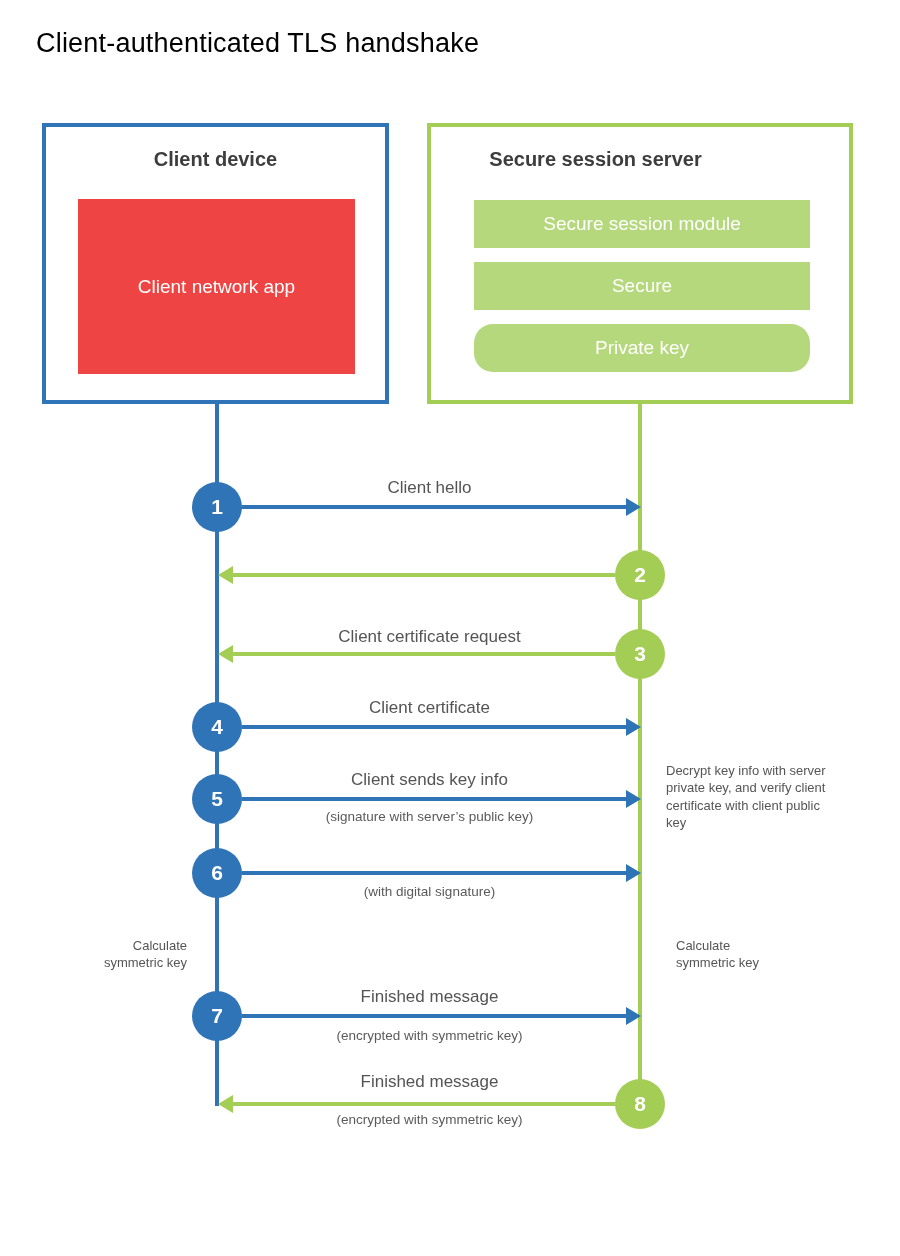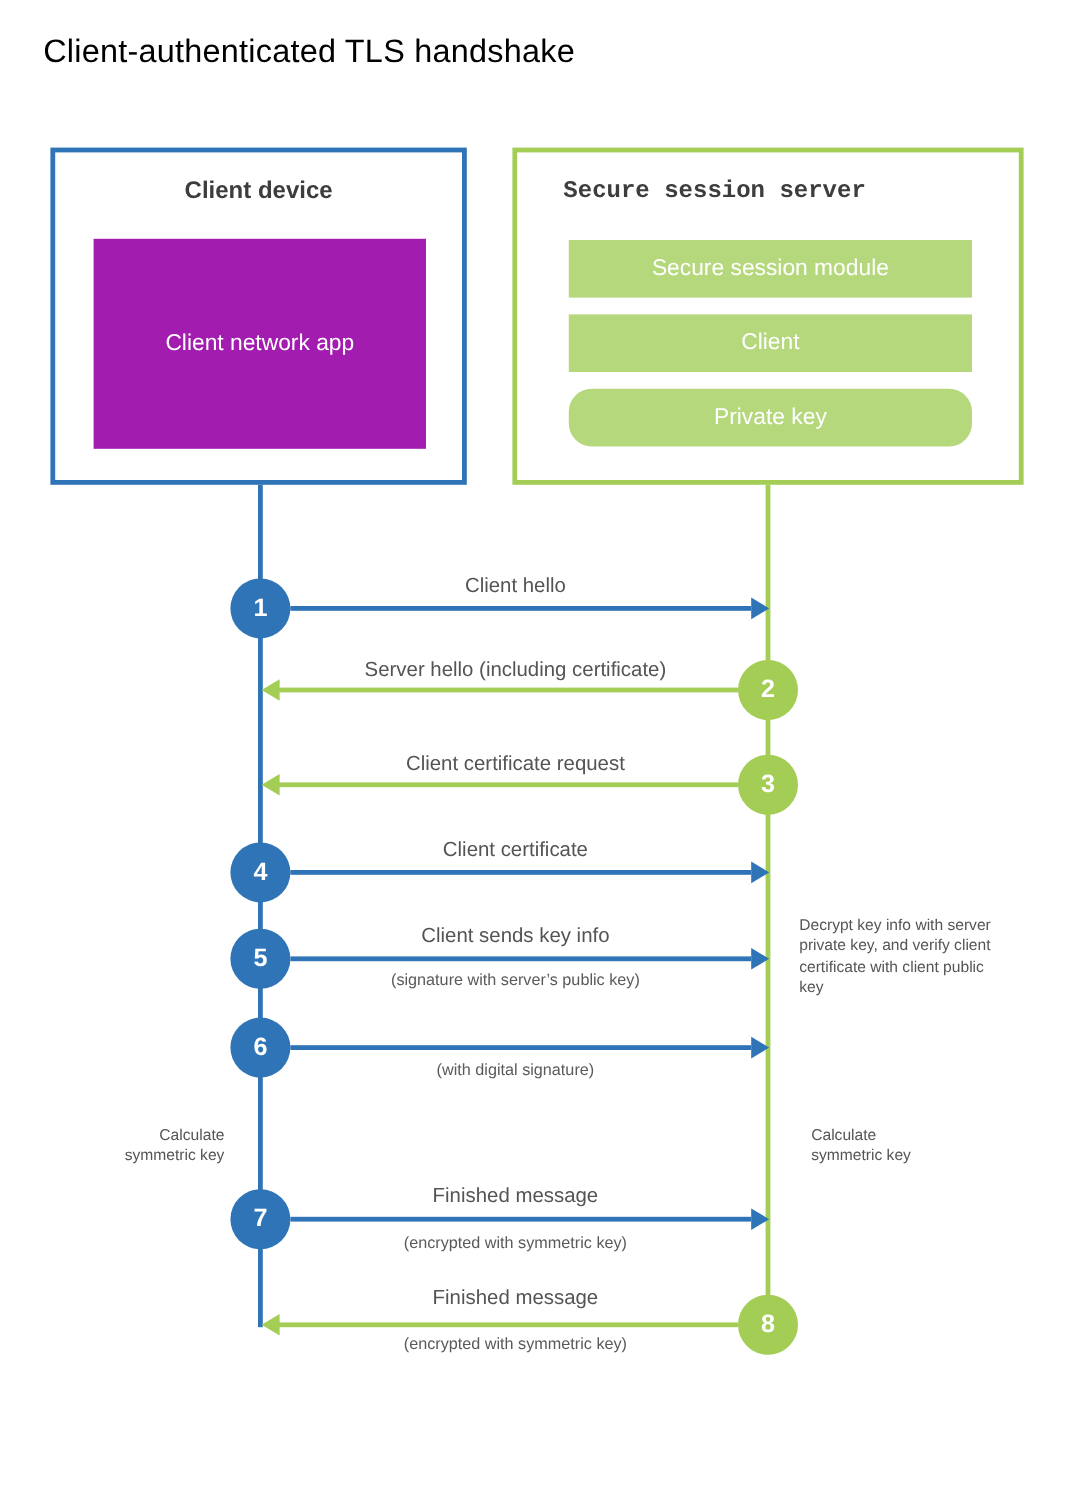--- a/index.html
+++ b/index.html
@@ -16,27 +16,27 @@
   }
 
   
   .actor-box { box-sizing:border-box; background:#ffffff; }
   .client-border { left:42px; top:123px; width:347px; height:281px; border:4px solid #2E74B6; }
   .server-border { left:427px; top:123px; width:426px; height:281px; border:4px solid #A3CD55; }
   .actor-header {
     top:148px; font-size:20px; font-weight:700; color:#3d3d3d; text-align:center;
   }
   .client-header { left:42px; width:347px; }
-  .server-header { left:427px; width:337px;font-family:Liberation Mono, monospace; }
+  .server-header { left:427px; width:337px; }
 
   .fill-box {
     display:flex; align-items:center; justify-content:center;
     color:#ffffff; font-size:19px; text-align:center;
   }
-  .client-fill { left:78px; top:199px; width:277px; height:175px; background:#a21caf; }
+  .client-fill { left:78px; top:199px; width:277px; height:175px; background:#ef4444; }
   .client-fill span { display:block; width:170px; line-height:1.55; }
   .server-bar { left:474px; width:336px; height:48px; background:#B5D87D; }
   .bar-1 { top:200px; } .bar-2 { top:262px; } .bar-3 { top:324px;border-radius:19px; }
 
   
   .lifeline { width:4px; }
   .lifeline.blue { left:215px; top:404px; height:702px; background:#2E74B6; }
   .lifeline.green { left:638px; top:404px; height:700px; background:#A3CD55; }
 
   
@@ -84,35 +84,34 @@
   <div class="abs fill-box client-fill">
     <span>Client network app</span>
   </div>
 
   <div class="abs actor-box server-border"></div>
   <div class="abs actor-header server-header">Secure session server</div>
   <div class="abs fill-box server-bar bar-1">
     <span>Secure session module</span>
   </div>
   <div class="abs fill-box server-bar bar-2">
-    <span>Client</span>
+    <span>Secure</span>
   </div>
   <div class="abs fill-box server-bar bar-3">
     <span>Private key</span>
   </div>
 
   <div class="abs lifeline blue"></div>
   <div class="abs lifeline green"></div>
 
   <div class="abs msg-label" style="top:478px;">Client hello</div>
   <div class="abs arrow-line blue" style="left:242px; top:505px; width:384px;"></div>
   <div class="abs arrow-head right blue" style="left:626px; top:498px;"></div>
   <div class="abs step-circle blue" style="top:482px;">1</div>
 
-  <div class="abs msg-label" style="top:548px;">Server hello (including certificate)</div>
   <div class="abs arrow-line green" style="left:232px; top:573px; width:383px;"></div>
   <div class="abs arrow-head left green" style="left:218px; top:566px;"></div>
   <div class="abs step-circle green" style="top:550px;">2</div>
 
   <div class="abs msg-label" style="top:627px;">Client certificate request</div>
   <div class="abs arrow-line green" style="left:232px; top:652px; width:383px;"></div>
   <div class="abs arrow-head left green" style="left:218px; top:645px;"></div>
   <div class="abs step-circle green" style="top:629px;">3</div>
 
   <div class="abs msg-label" style="top:698px;">Client certificate</div>

